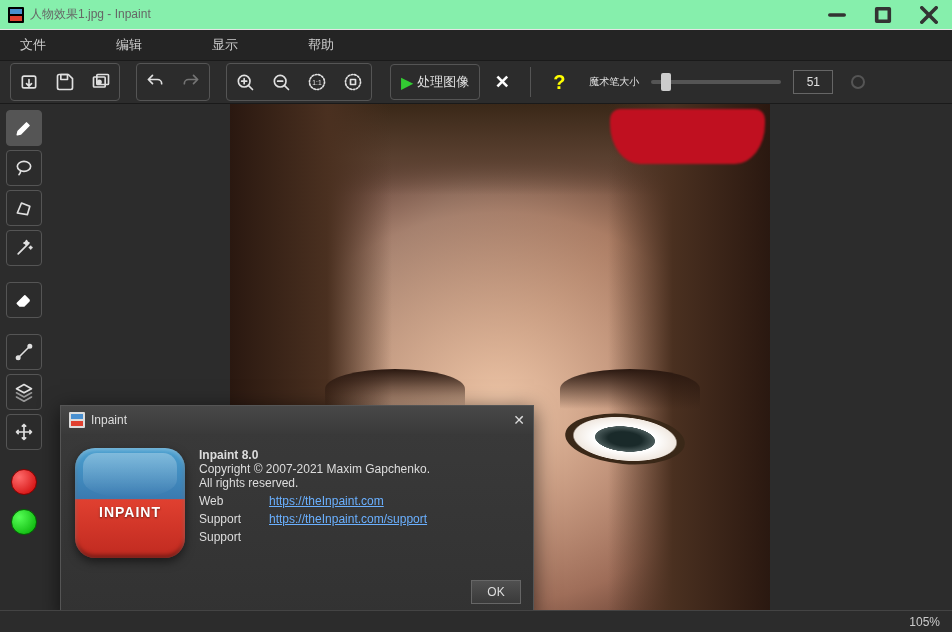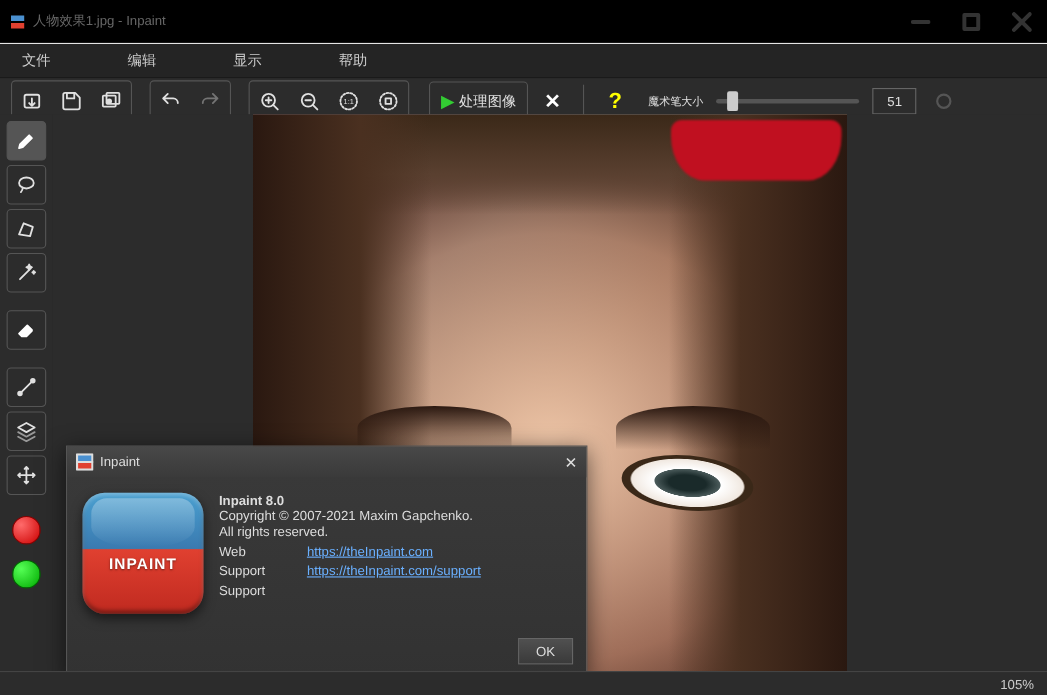--- a/index.html
+++ b/index.html
@@ -1,19 +1,19 @@
 <!DOCTYPE html>
 <html><head>
 <meta charset="utf-8">
 <style>
 * { margin:0; padding:0; box-sizing:border-box; font-family:"Microsoft YaHei","Segoe UI",sans-serif; }
 body { width:952px; height:632px; background:#fff; overflow:hidden; position:relative; }
 
 
-.titlebar { height:40px; background:#000000; display:flex; align-items:center; padding:0 0 0 8px; border-bottom:1px solid #e5e5e5; }
+.titlebar { height:30px; background:#86efac; display:flex; align-items:center; padding:0 0 0 8px; border-bottom:1px solid #e5e5e5; }
 .titlebar .app-icon { width:16px; height:16px; margin-right:6px; }
 .titlebar .title { font-size:12px; color:#666; flex:1; }
 .win-controls { display:flex; height:100%; }
 .win-btn { width:46px; height:100%; display:flex; align-items:center; justify-content:center; color:#444; font-size:10px; }
 
 
 .menubar { height:30px; background:#242424; display:flex; align-items:center; padding:0 0; }
 .menu-item { color:#ccc; font-size:13px; padding:5px 20px; margin-right:30px; }
 
 
@@ -59,21 +59,21 @@
 .dialog { position:absolute; left:60px; top:405px; width:474px; background:linear-gradient(180deg,#3a3a3a,#323232); border:1px solid #555; box-shadow:0 4px 20px rgba(0,0,0,0.6); }
 .dlg-title { height:28px; background:linear-gradient(180deg,#484848,#3a3a3a); display:flex; align-items:center; padding:0 8px; color:#ddd; font-size:12px;}
 .dlg-title .dlg-icon{width:16px;height:16px;margin-right:6px;}
 .dlg-title .dlg-close{margin-left:auto;color:#ddd;font-size:14px;}
 .dlg-body { padding:14px; display:flex; gap:14px; color:#ddd; font-family:"Consolas","Courier New",monospace; font-size:12px;}
 .dlg-img { width:110px; height:110px; border-radius:20px; background:linear-gradient(180deg,#4aa0d0 0%,#3a7ab0 46%,#e04030 47%,#c02a20 100%); box-shadow:0 4px 10px rgba(0,0,0,0.5),inset 0 2px 4px rgba(255,255,255,0.3),inset 0 -3px 4px rgba(0,0,0,0.4); position:relative; display:flex; align-items:center; justify-content:center;}
 .dlg-img::before{content:"";position:absolute;top:5px;left:8px;right:8px;height:40%;background:linear-gradient(180deg,rgba(255,255,255,0.3),transparent);border-radius:14px 14px 40% 40%;}
 .dlg-img-text{color:#fff;font-weight:bold;font-size:14px;letter-spacing:1px;margin-top:18px;text-shadow:0 1px 2px rgba(0,0,0,0.5);}
 .dlg-info b{font-weight:bold;}
 .dlg-info a{color:#6ab0ff;text-decoration:underline;}
-.dlg-row{display:flex;gap:16px;margin-top:4px;}
+.dlg-row{display:flex;gap:6px;margin-top:4px;}
 .dlg-row .lbl{width:64px;}
 .dlg-footer { display:flex; justify-content:flex-end; padding:8px 12px 12px;}
 .dlg-ok { width:50px; height:24px; background:linear-gradient(180deg,#505050,#3a3a3a); border:1px solid #666; color:#ddd; font-size:12px; }
 
 
 .status { position:absolute; bottom:0; left:0; right:0; height:22px; background:#2c2c2c; border-top:1px solid #444; display:flex; align-items:center; justify-content:flex-end; padding:0 12px; color:#ccc; font-size:12px;}
 
 svg{width:18px;height:18px;fill:none;stroke:currentColor;stroke-width:2;stroke-linecap:round;stroke-linejoin:round;}
 .tbtn svg,.sbtn svg{width:20px;height:20px;}
 .brush-actual{width:14px;height:14px;border-radius:50%;border:2px solid #555;position:absolute;}

